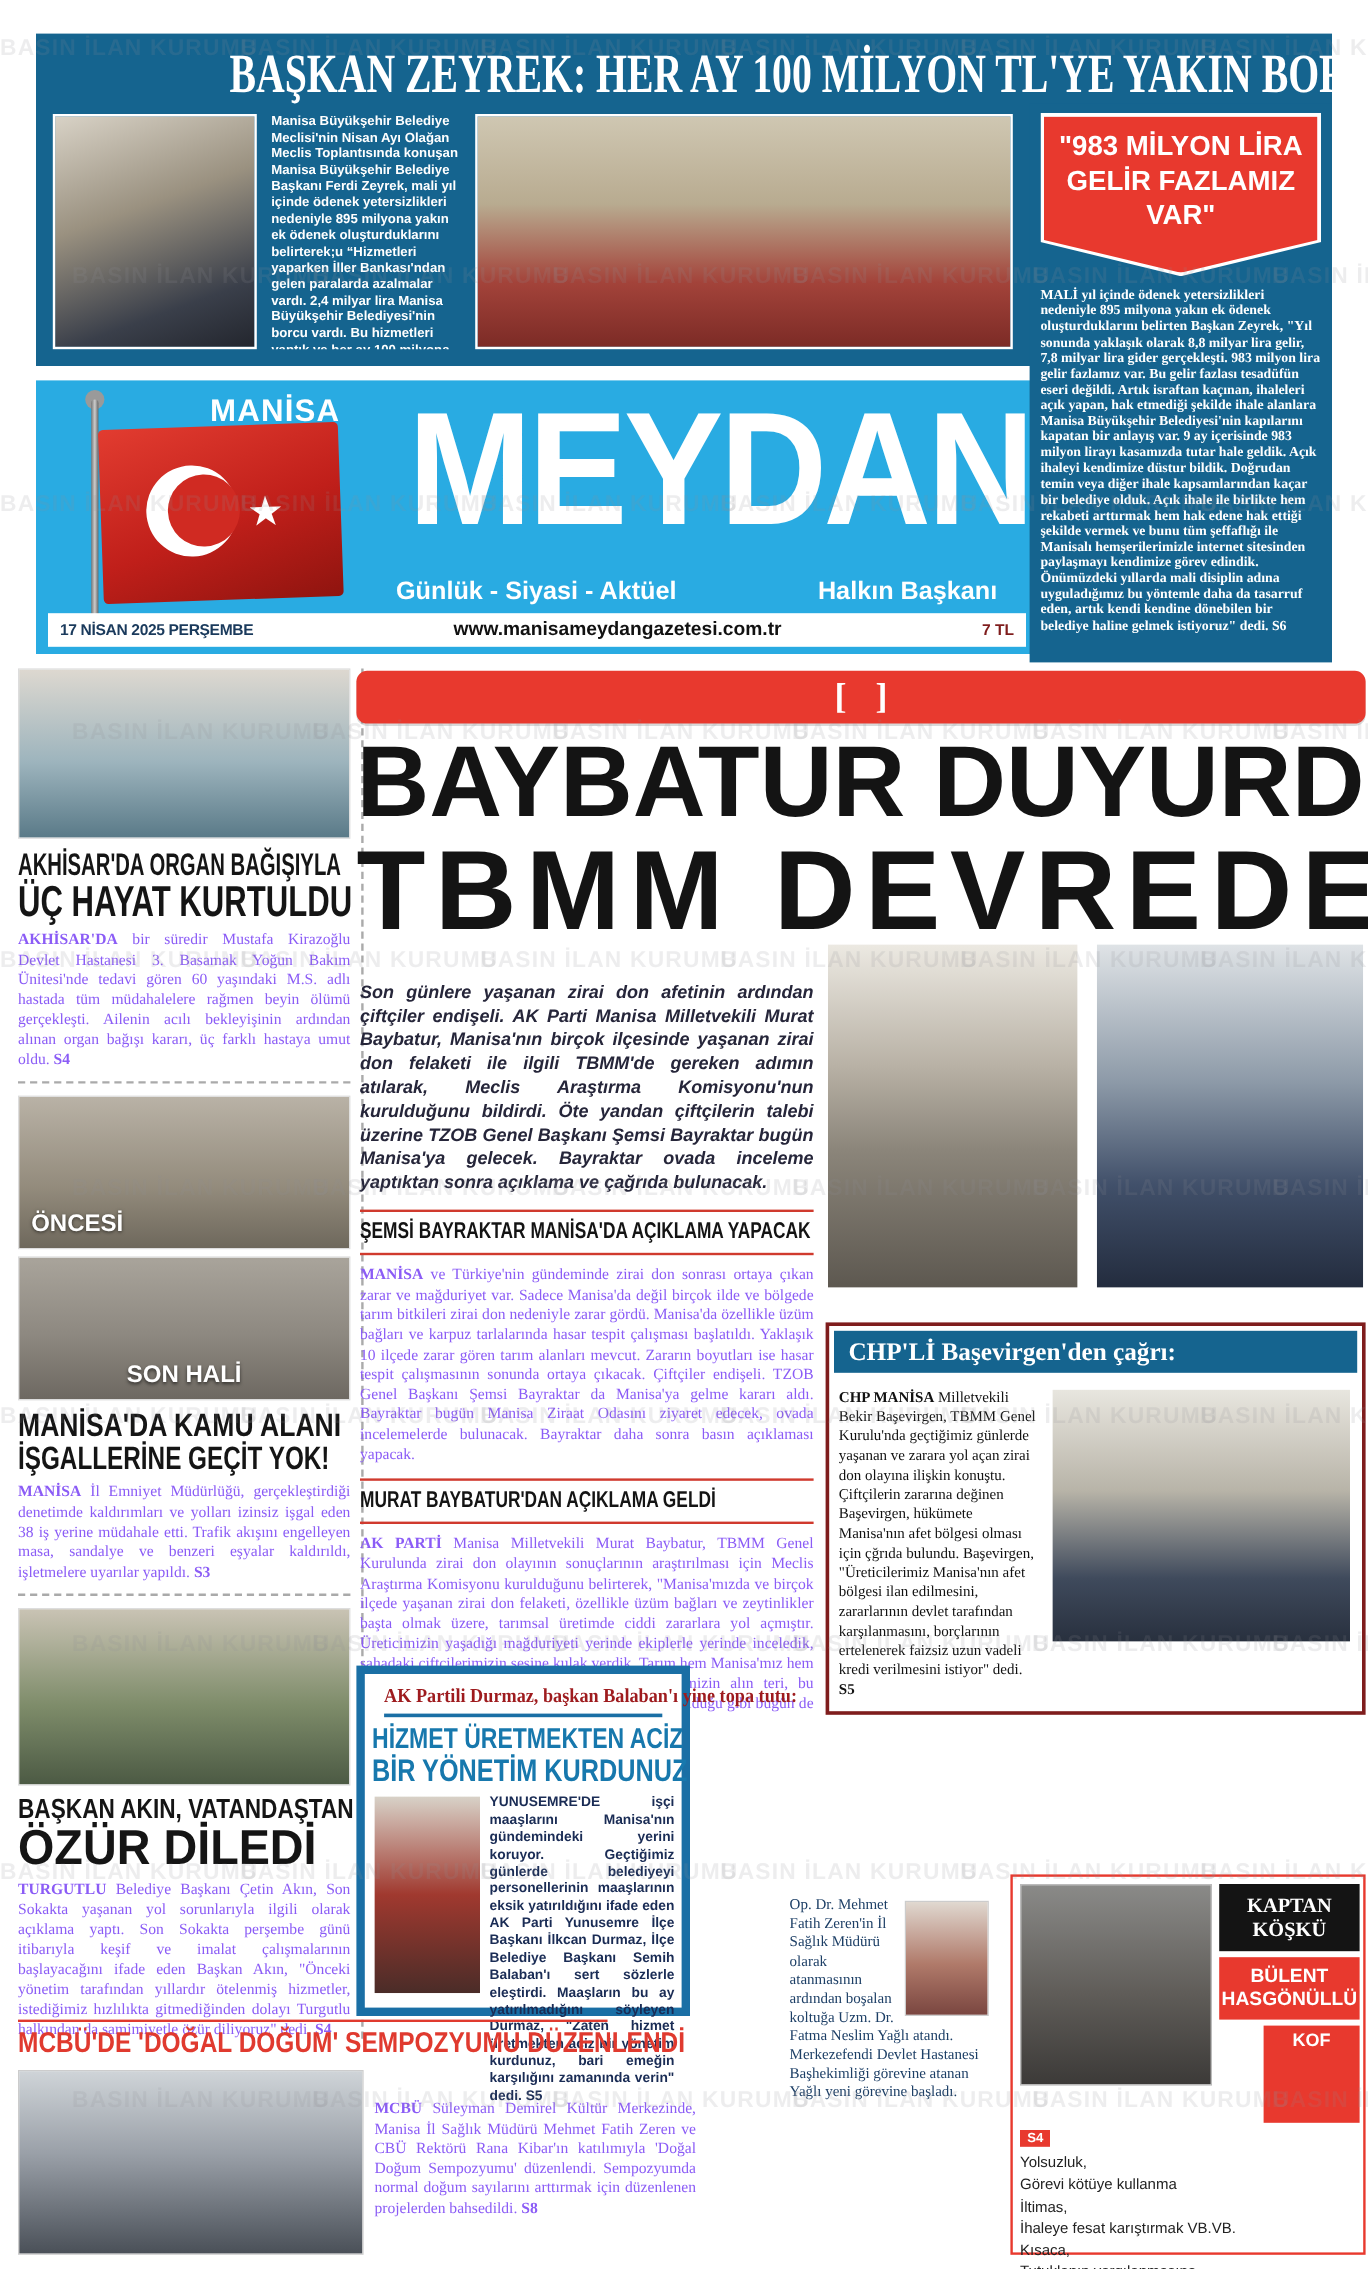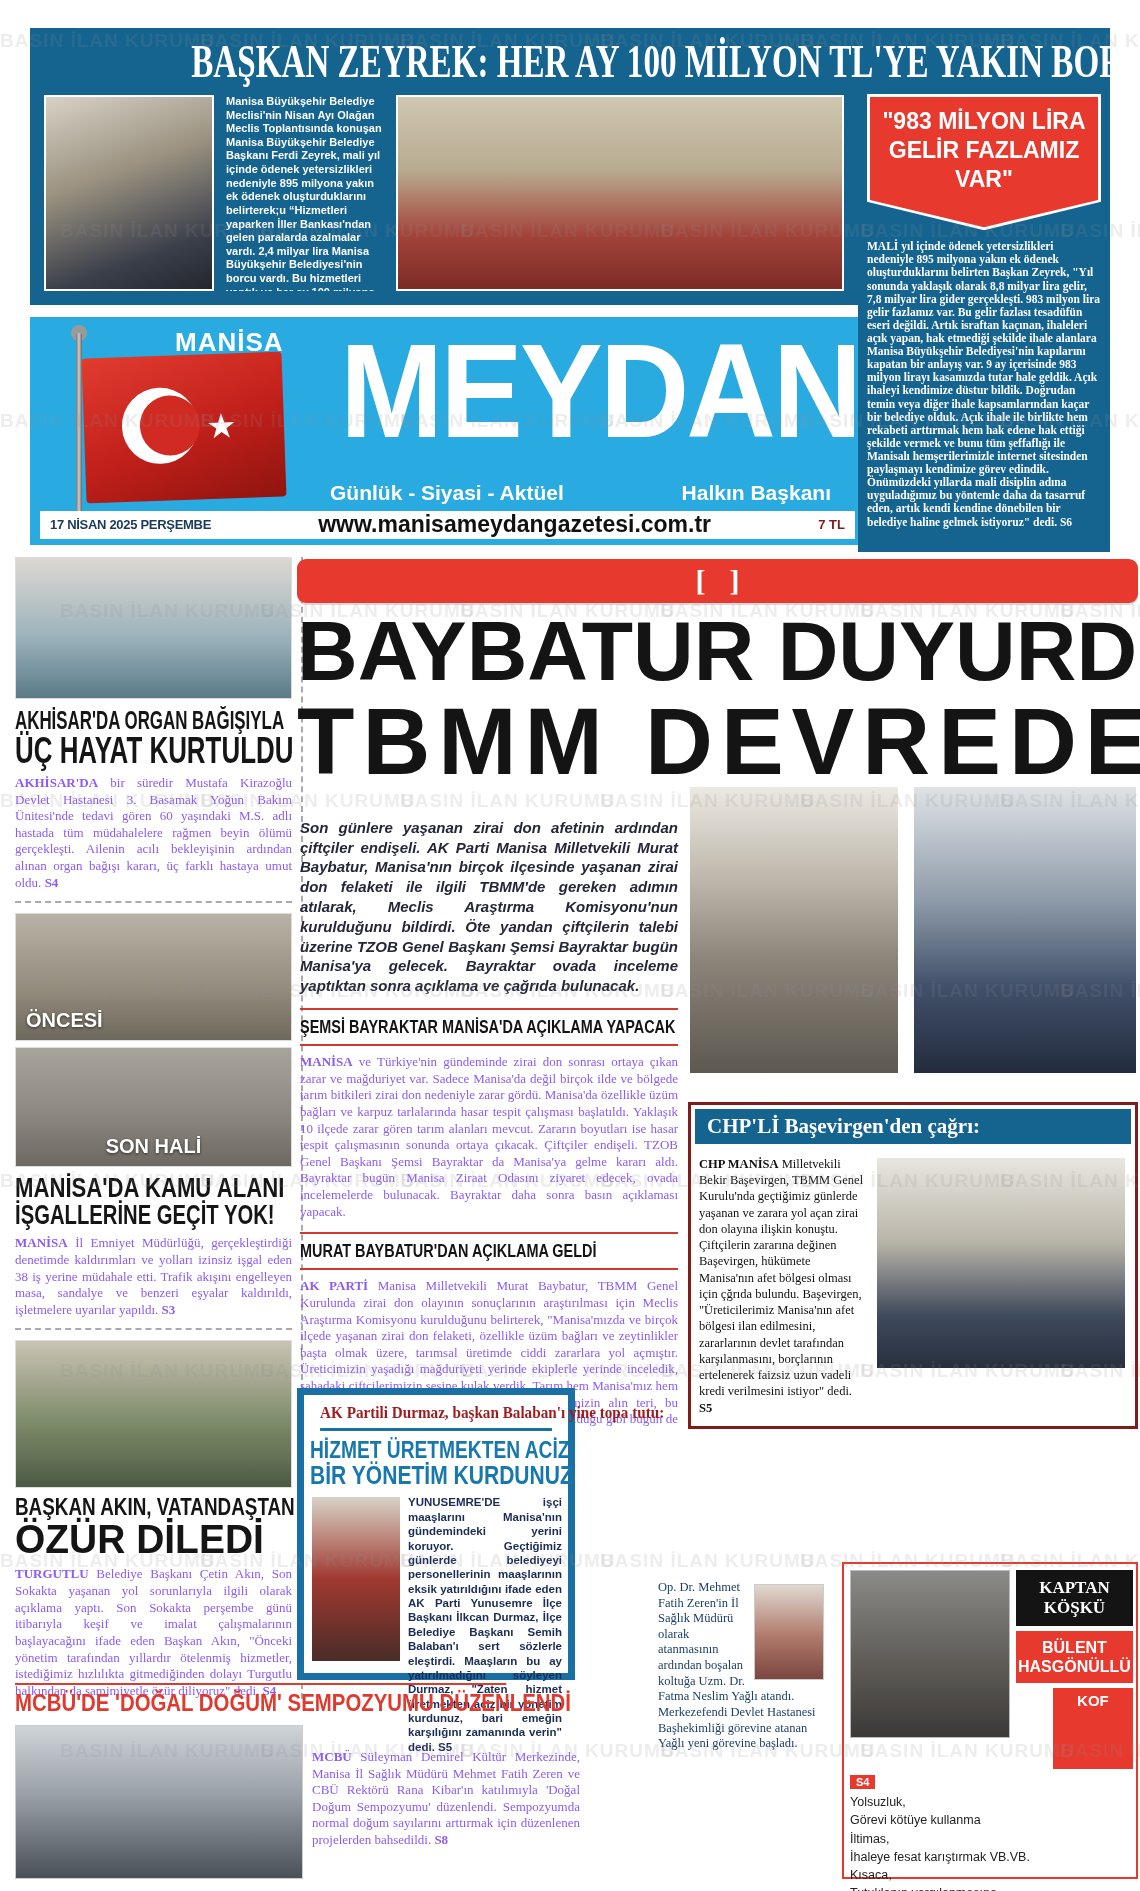--- a/index.html
+++ b/index.html
@@ -55,21 +55,21 @@
   .m-title{
     margin-left:300px;color:#fff;font-weight:900;font-size:124px;line-height:1.02;
     letter-spacing:-3px;transform:scaleY(1.08);transform-origin:top left;white-space:nowrap;
   }
   .m-tagrow{position:absolute;left:0;right:0;top:164px;display:flex;justify-content:space-between;padding:0 34px 0 300px;color:#fff;font-weight:900;font-size:21px;}
   .m-strip{
     position:absolute;left:10px;right:10px;top:194px;height:28px;background:#fff;
     display:flex;align-items:center;justify-content:space-between;padding:0 10px;box-sizing:border-box;
   }
   .m-date{font-weight:900;font-size:13px;color:#1a3a5c;letter-spacing:-0.3px;}
-  .m-site{font-weight:bold;font-size:23px;color:#111;}
+  .m-site{font-weight:bold;font-size:16px;color:#111;}
   .m-price{font-weight:900;font-size:13px;color:#7f1d1d;}
 
   
   .body-area{position:relative;margin-top:12px;height:1324px;}
 
   .left-col{position:absolute;left:-15px;top:0;width:277px;border-right:2px dashed #aaa;padding-right:9px;box-sizing:content-box;}
   .left-col .ph{border:1px solid #ddd;}
   .ph-organ{height:142px;background:linear-gradient(180deg,#ddd8d0 0%,#9db4bd 55%,#5a7a88 100%);}
   .ph-oncesi{height:128px;background:linear-gradient(180deg,#b9b2a6 0%,#938b7c 60%,#6e685c 100%);}
   .ph-sonhali{height:120px;background:linear-gradient(180deg,#a9a49b 0%,#8d8880 55%,#6d6861 100%);}

